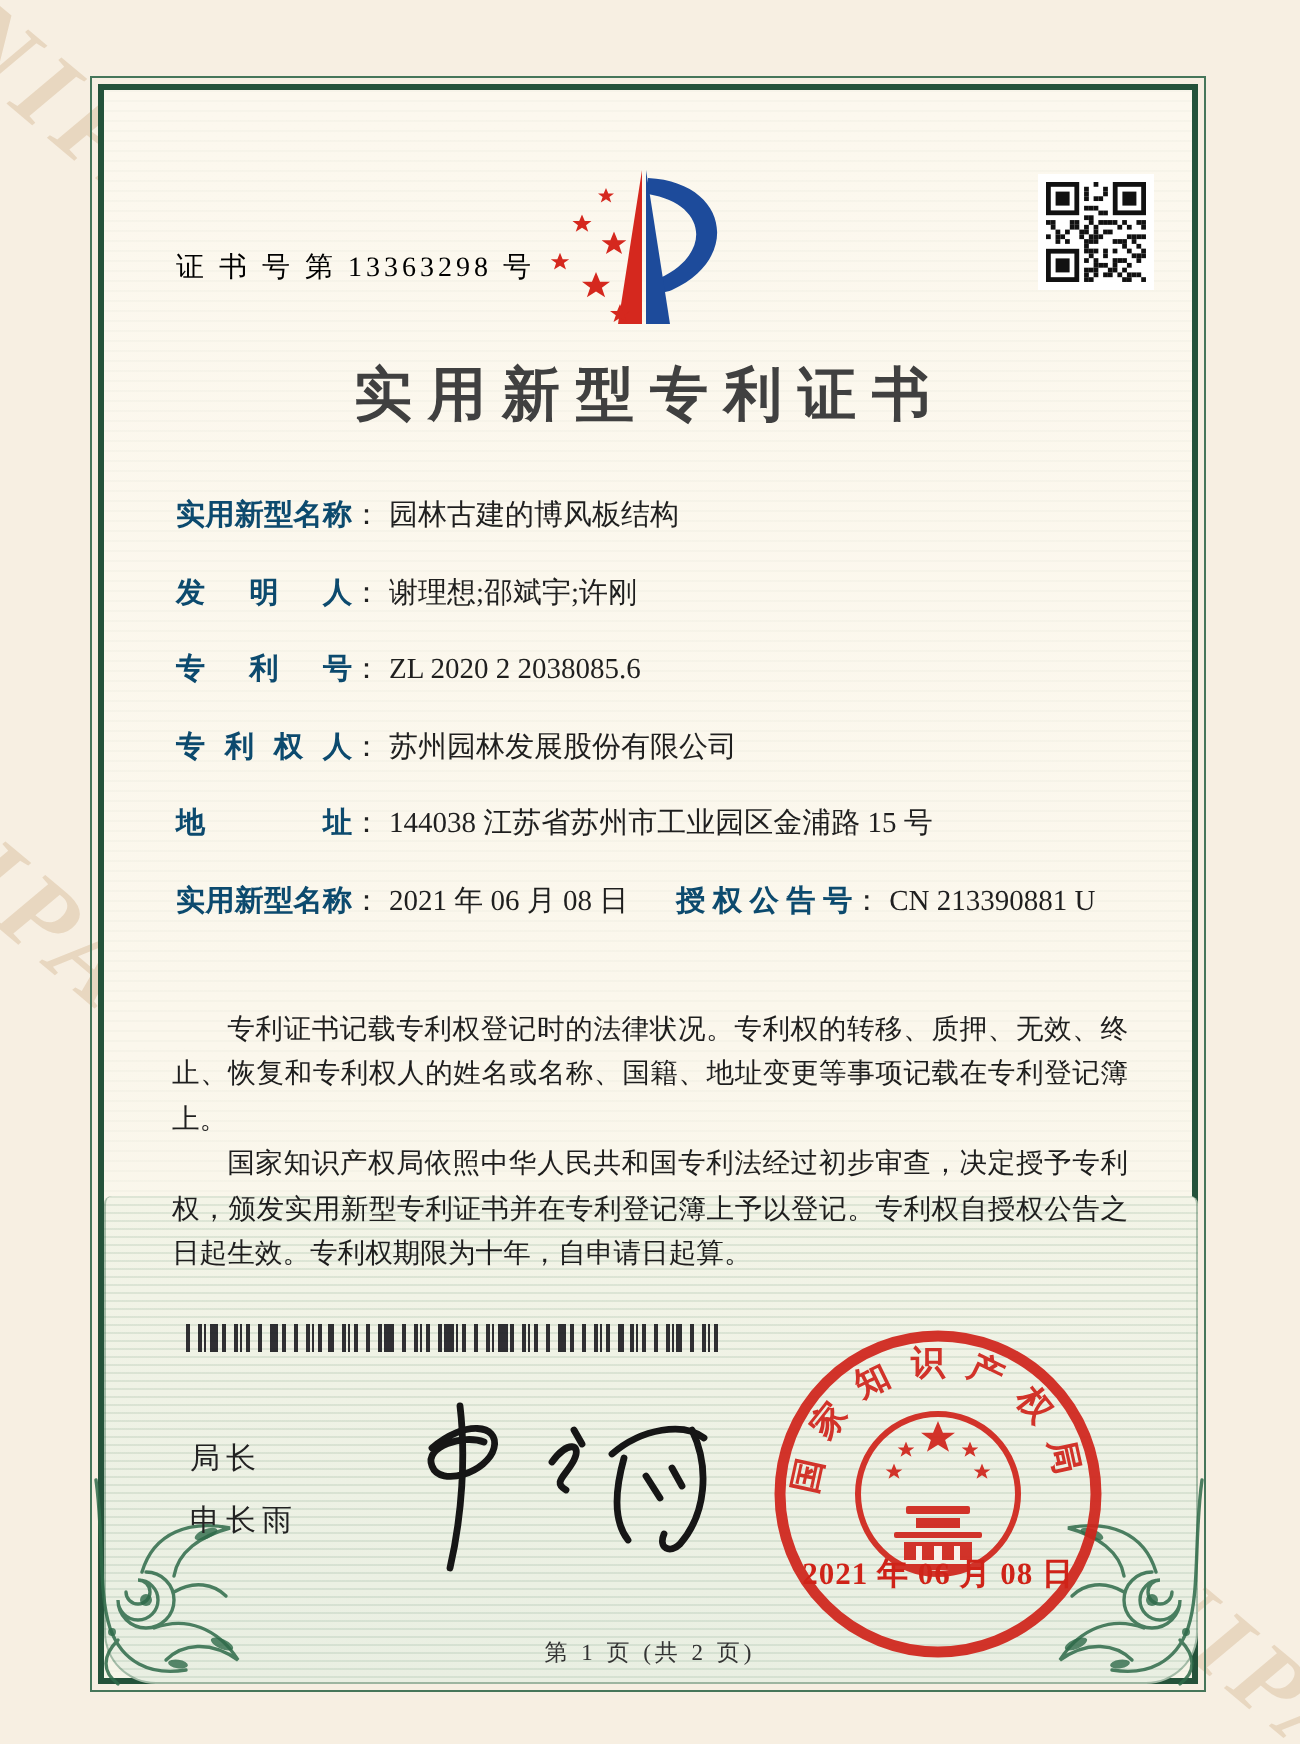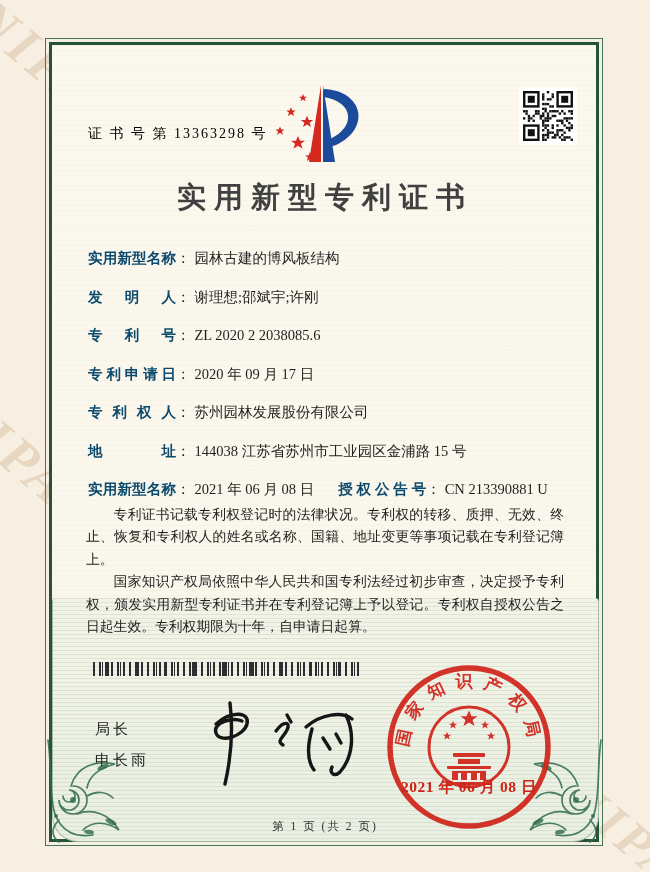--- a/index.html
+++ b/index.html
@@ -298,23 +298,20 @@
     <div class="frow">
       <span class="flabel">实用新型名称</span><span class="colon">：</span><span class="fvalue">园林古建的博风板结构</span>
     </div>
     <div class="frow">
       <span class="flabel">发明人</span><span class="colon">：</span><span class="fvalue">谢理想;邵斌宇;许刚</span>
     </div>
     <div class="frow">
       <span class="flabel">专利号</span><span class="colon">：</span><span class="fvalue">ZL 2020 2 2038085.6</span>
     </div>
     <div class="frow">
-      <span class="flabel">专利申请日</span><span class="colon">：</span><span class="fvalue">2020 年 09 月 17 日</span>
-    </div>
-    <div class="frow">
       <span class="flabel">专利权人</span><span class="colon">：</span><span class="fvalue">苏州园林发展股份有限公司</span>
     </div>
     <div class="frow">
       <span class="flabel">地址</span><span class="colon">：</span><span class="fvalue">144038 江苏省苏州市工业园区金浦路 15 号</span>
     </div>
     <div class="frow">
       <span class="flabel">实用新型名称</span><span class="colon">：</span><span class="fvalue">2021 年 06 月 08 日</span><span class="flabel pair2">授权公告号</span><span class="colon">：</span><span class="fvalue">CN 213390881 U</span>
     </div>
   </div>
 

